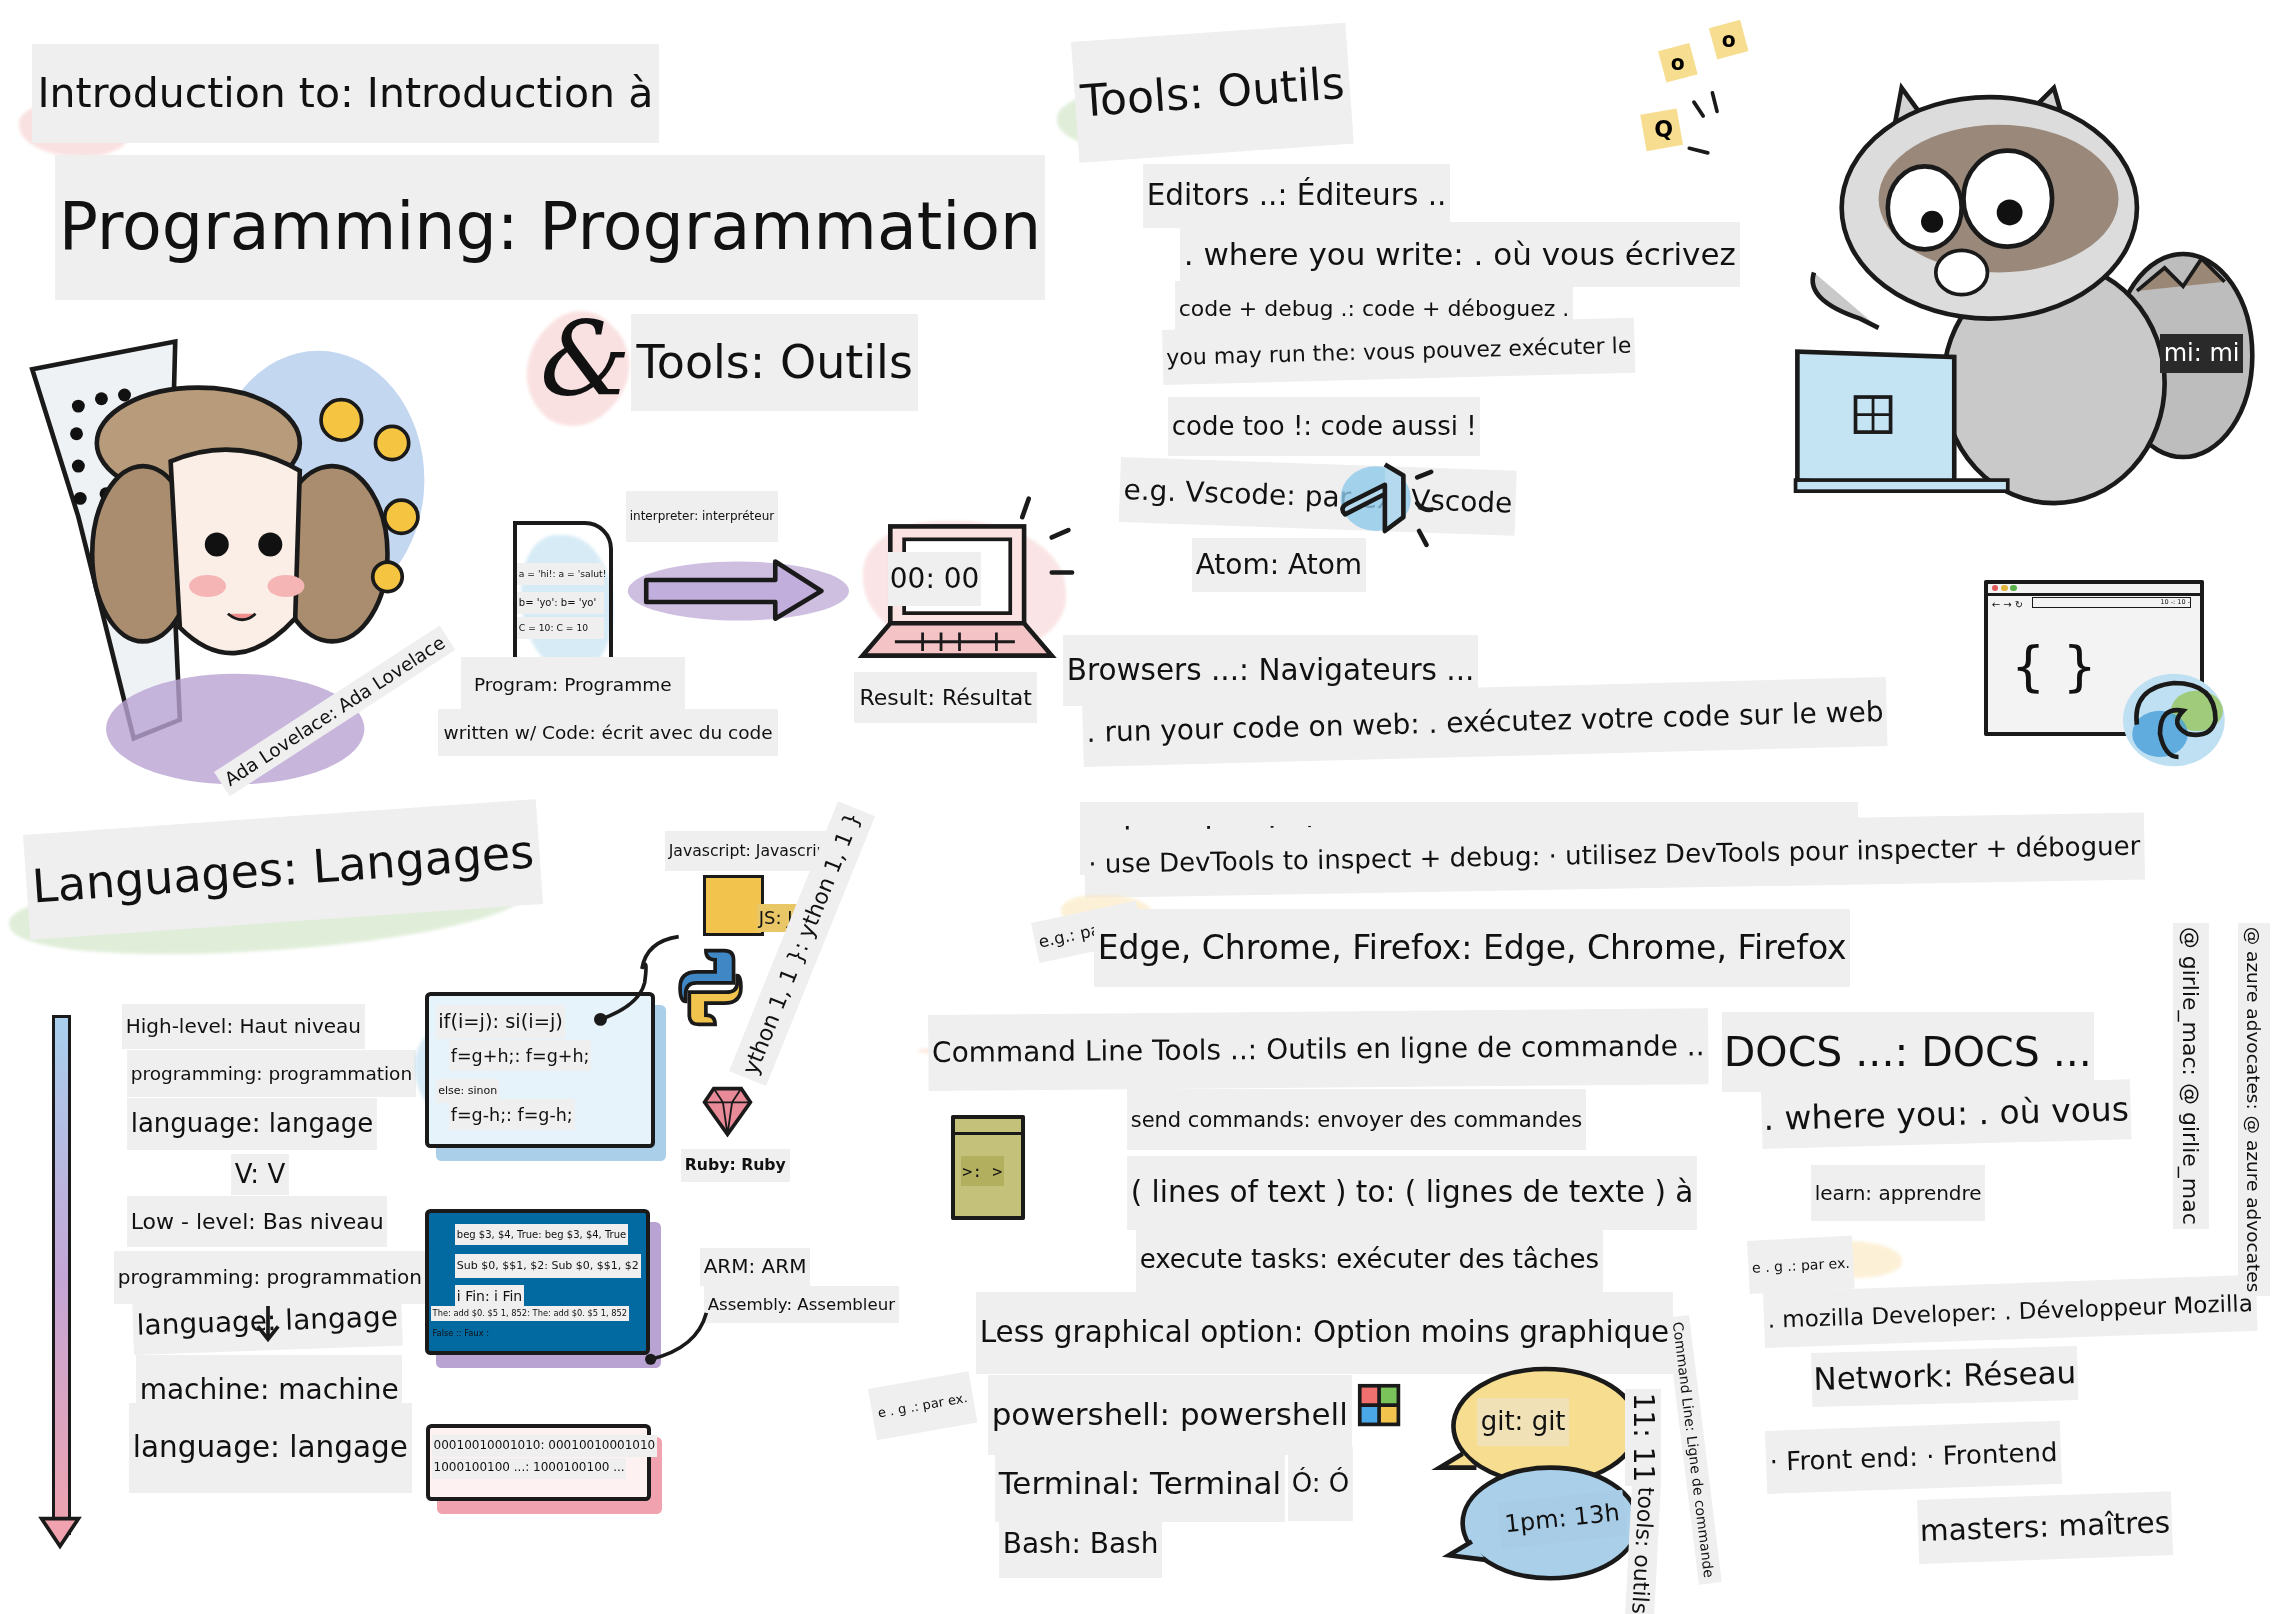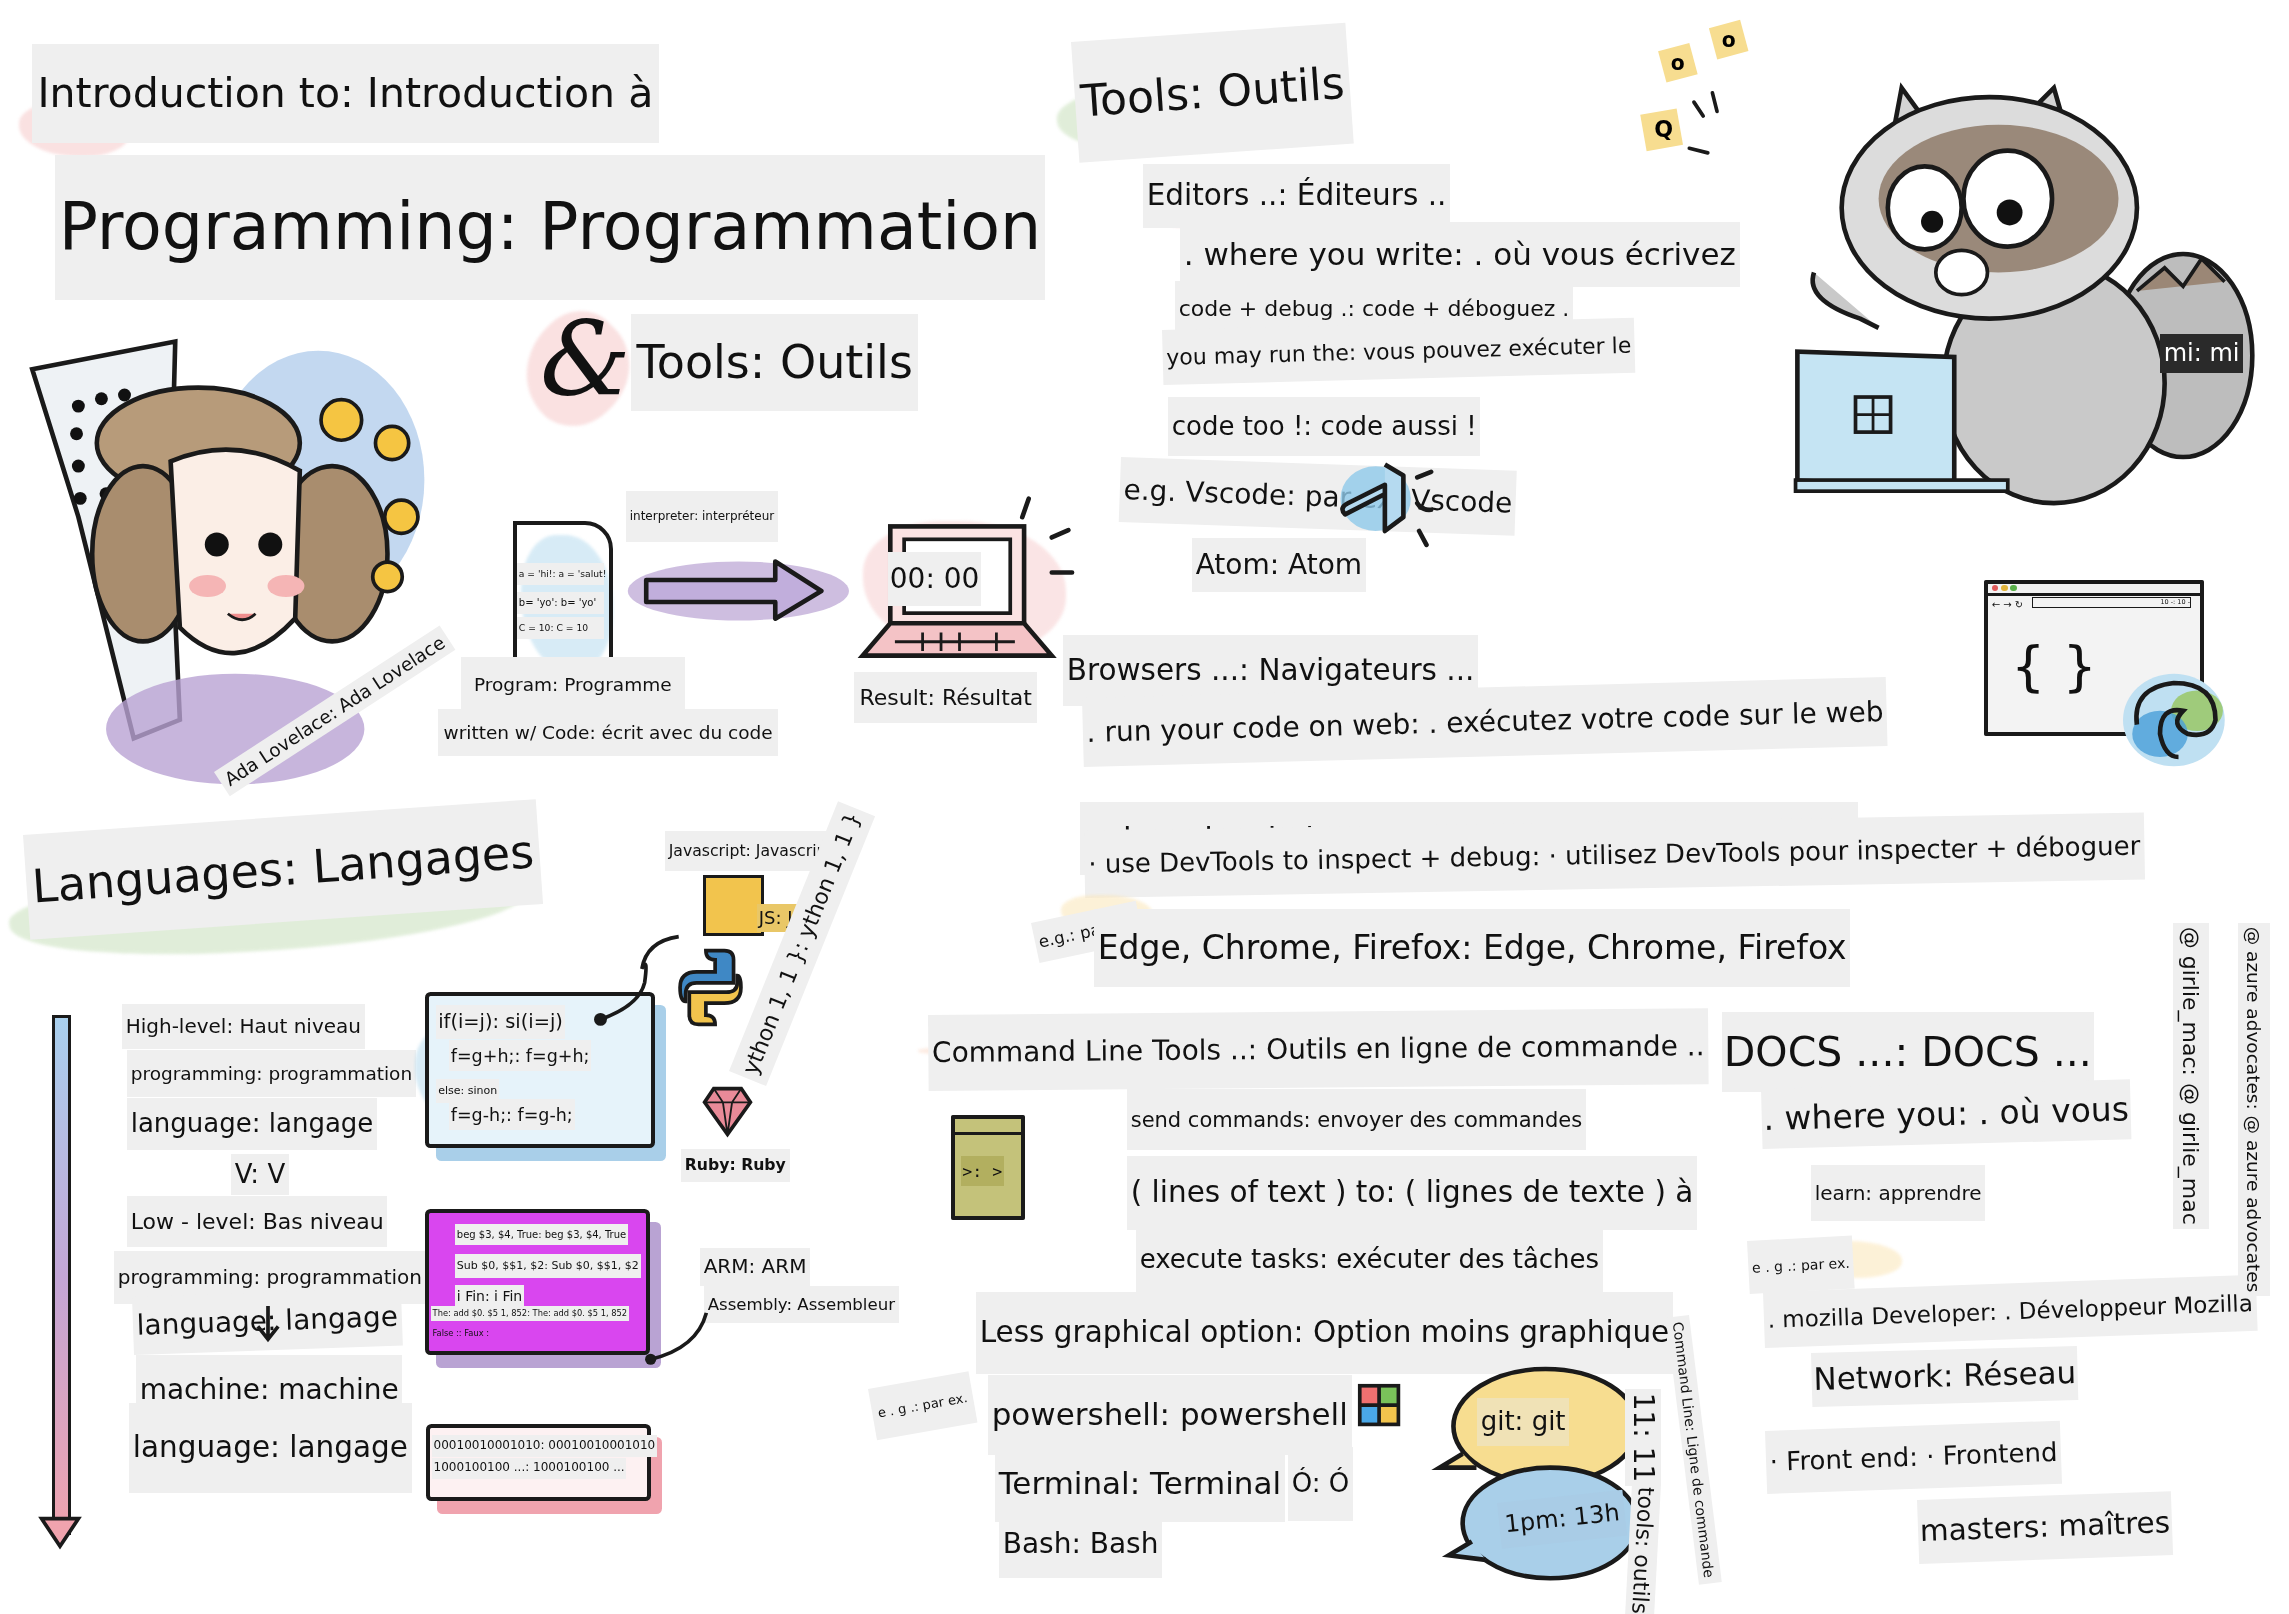--- a/index.html
+++ b/index.html
@@ -109,21 +109,21 @@
   <div class="lbl" style="left:7.4px;top:9.2px;font-size:19.4px;padding:5.5px 1.8px;">if(i=j): si(i=j)</div>
   <div class="lbl" style="left:20px;top:44px;font-size:17.5px;padding:5.5px 1.8px;">f=g+h;: f=g+h;</div>
   <div class="lbl" style="left:7.4px;top:83px;font-size:11px;padding:5.5px 1.8px;">else: sinon</div>
   <div class="lbl" style="left:20px;top:103px;font-size:17.5px;padding:5.5px 1.8px;">f=g-h;: f=g-h;</div>
 </div>
 <svg style="left:591px;top:932px;" width="111" height="92" viewBox="0 0 120 100">
   <path d="M95 5 Q60 10 55 40 Q62 25 58 55 Q52 80 10 95" stroke="#1a1a1a" stroke-width="4" fill="none"></path>
   <circle cx="10" cy="95" r="7" fill="#1a1a1a"></circle>
 </svg>
 
-<div class="box" style="left:425px;top:1209px;width:217px;height:138px;background:#d946ef;box-shadow:11px 13px 0 #b9a3d3;">
+<div class="box" style="left:425px;top:1209px;width:217px;height:138px;background:#0369a1;box-shadow:11px 13px 0 #b9a3d3;">
   <div class="lbl" style="left:26px;top:11px;font-size:10px;padding:4.6px 1.8px;">beg $3, $4, True: beg $3, $4, True</div>
   <div class="lbl" style="left:26px;top:41px;font-size:11px;padding:5.5px 1.8px;">Sub $0, $$1, $2: Sub $0, $$1, $2</div>
   <div class="lbl" style="left:26px;top:72px;font-size:14px;padding:2.8px 1.8px;">i Fin: i Fin</div>
   <div class="lbl" style="left:1.8px;top:93px;font-size:8.3px;padding:2.8px 1.8px;">The: add $0. $5 1, 852: The: add $0. $5 1, 852</div>
   <div class="lbl" style="left:1.8px;top:113px;font-size:8.3px;padding:2.8px 1.8px;background:transparent;">False :: Faux :</div>
 </div>
 
 <div class="box" style="left:426px;top:1424px;width:217px;height:69px;background:#fdf1f2;box-shadow:11px 13px 0 #f0a3ae;">
   <div class="lbl" style="left:1.8px;top:7.4px;font-size:12px;padding:3.7px 1.8px;">00010010001010: 00010010001010</div>
   <div class="lbl" style="left:1.8px;top:29.5px;font-size:12px;padding:3.7px 1.8px;">1000100100 ...: 1000100100 ...</div>

